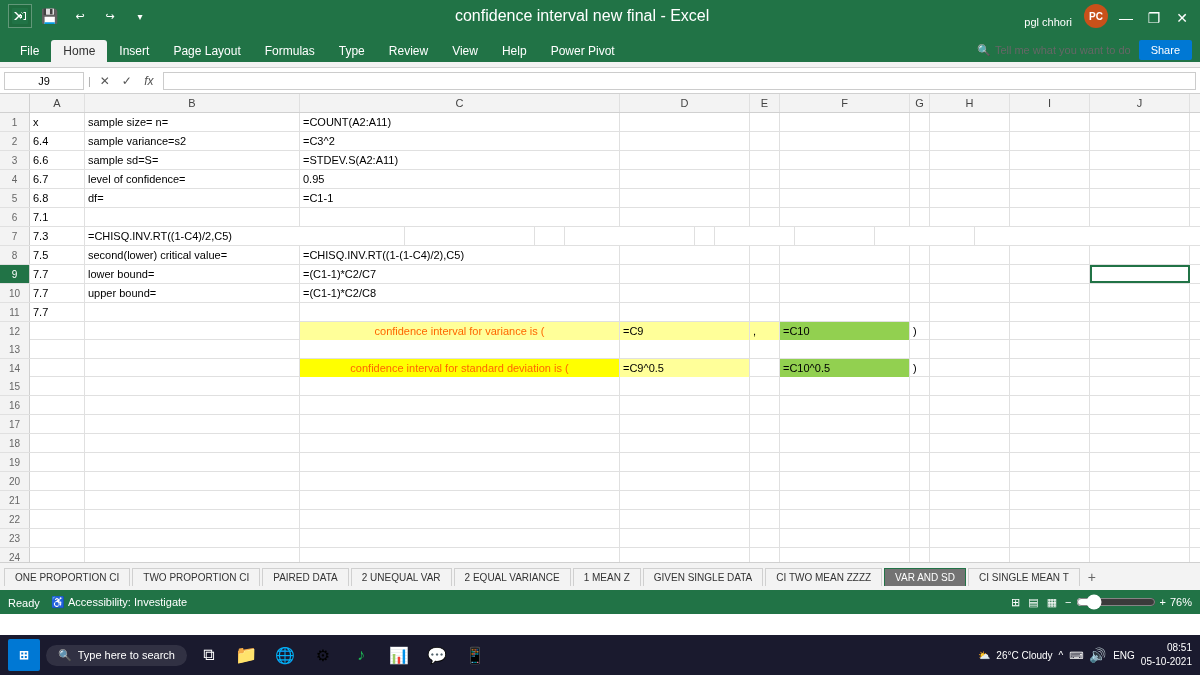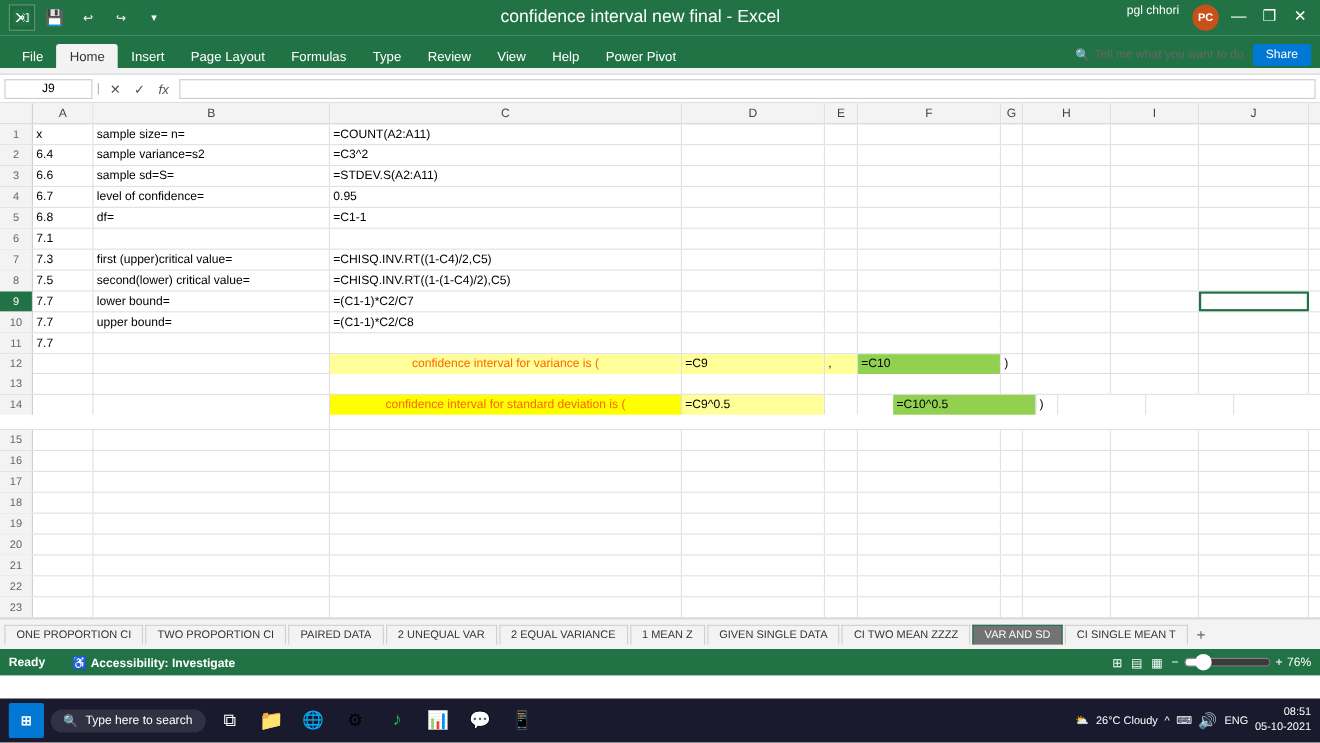--- a/index.html
+++ b/index.html
@@ -10,21 +10,21 @@
       background: #217346;
       color: white;
       height: 32px;
       display: flex;
       align-items: center;
       justify-content: space-between;
       padding: 0 8px;
     }
     .title-bar-left { display: flex; align-items: center; gap: 6px; }
     .title-bar-center { font-size: 16px; font-weight: 400; }
-    .title-bar-right { display: flex; align-items: flex-start; gap: 8px; margin-left: 12px; }
+    .title-bar-right { display: flex; align-items: flex-end; gap: 8px; margin-left: 12px; }
     .win-btn { width: 20px; height: 20px; display: flex; align-items: center; justify-content: center; cursor: pointer; font-size: 14px; color: white; }
     .tb-icon { width: 24px; height: 24px; background: #1e6b3e; border: 1px solid rgba(255,255,255,0.3); display: flex; align-items: center; justify-content: center; font-size: 11px; color: white; cursor: pointer; }
 
     
     .ribbon-tabs {
       background: #217346;
       display: flex;
       align-items: flex-end;
       padding: 0 8px;
       height: 30px;
@@ -187,21 +187,21 @@
     .status-bar {
       background: #217346;
       color: white;
       height: 24px;
       display: flex;
       align-items: center;
       justify-content: space-between;
       padding: 0 8px;
       font-size: 11px;
     }
-    .status-left { display: flex; align-items: flex-start; gap: 25px; font-weight: bold; }
+    .status-left { display: flex; align-items: flex-end; gap: 12px; }
     .status-right { display: flex; align-items: center; gap: 8px; }
     .zoom-bar { display: flex; align-items: center; gap: 4px; }
     .zoom-slider { width: 80px; accent-color: white; }
 
     
     .taskbar {
       background: #1a1a2e;
       height: 40px;
       display: flex;
       align-items: center;
@@ -393,21 +393,20 @@
         <div class="cell col-f"></div>
         <div class="cell col-g"></div>
         <div class="cell col-h"></div>
         <div class="cell col-i"></div>
         <div class="cell col-j"></div>
       </div>
 
       <div class="grid-row">
         <div class="row-num">7</div>
         <div class="cell col-a">7.3</div>
-        <div class="cell col-b">first (upper)critical value=</div>
         <div class="cell col-c">=CHISQ.INV.RT((1-C4)/2,C5)</div>
         <div class="cell col-d"></div>
         <div class="cell col-e"></div>
         <div class="cell col-f"></div>
         <div class="cell col-g"></div>
         <div class="cell col-h"></div>
         <div class="cell col-i"></div>
         <div class="cell col-j"></div>
       </div>
 
@@ -491,30 +490,30 @@
         <div class="cell col-c"></div>
         <div class="cell col-d"></div>
         <div class="cell col-e"></div>
         <div class="cell col-f"></div>
         <div class="cell col-g"></div>
         <div class="cell col-h"></div>
         <div class="cell col-i"></div>
         <div class="cell col-j"></div>
       </div>
 
-      <div class="grid-row" style="height:32px;">
+      <div class="grid-row" style="height:18px;">
         <div class="row-num">14</div>
         <div class="cell col-a"></div>
         <div style="display:flex; align-items:center; min-width:215px; max-width:215px; border-right:1px solid #e0e0e0;"></div>
         <div class="cell" style="background:#ffff00; width:320px; min-width:320px; justify-content:center; border-right:1px solid #e0e0e0;">
           <span style="color:#ff6600; font-weight:500;">confidence interval for standard deviation is  (</span>
         </div>
         <div class="cell col-d" style="background:#ffff99;">=C9^0.5</div>
         <div class="cell col-e"></div>
-        <div class="cell col-f" style="background:#92d050;margin-left:32px;">=C10^0.5</div>
+        <div class="cell col-f" style="background:#92d050;">=C10^0.5</div>
         <div class="cell col-g">)</div>
         <div class="cell col-h"></div>
         <div class="cell col-i"></div>
         <div class="cell col-j"></div>
       </div>
 
       <div class="grid-row">
           <div class="row-num">15</div>
           <div class="cell col-a"></div>
           <div class="cell col-b"></div>

